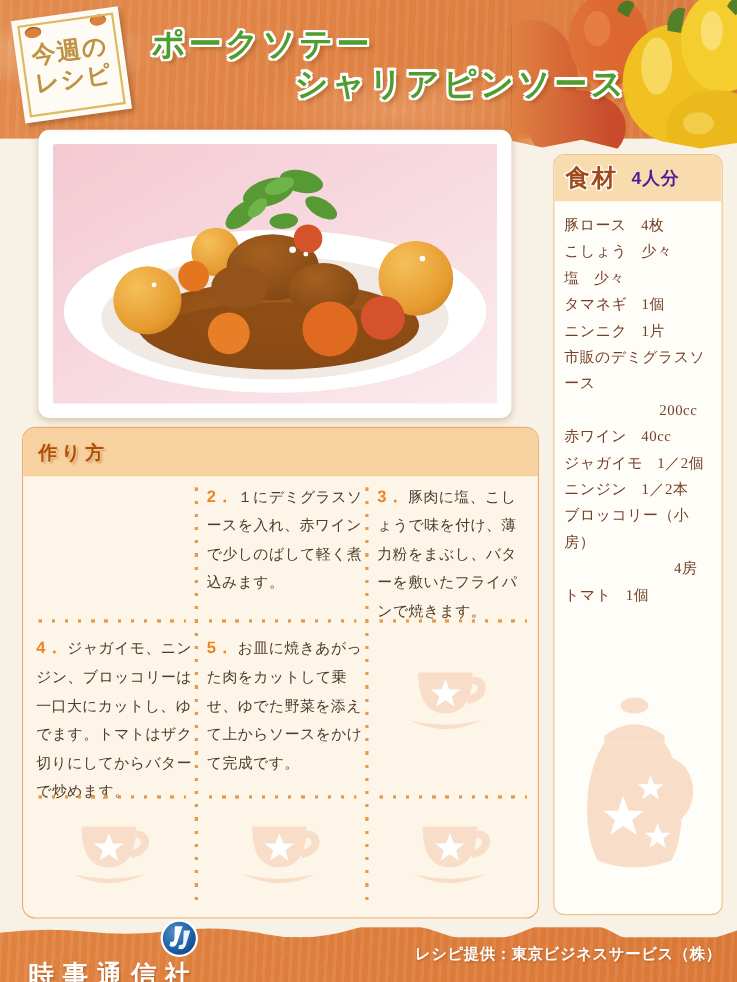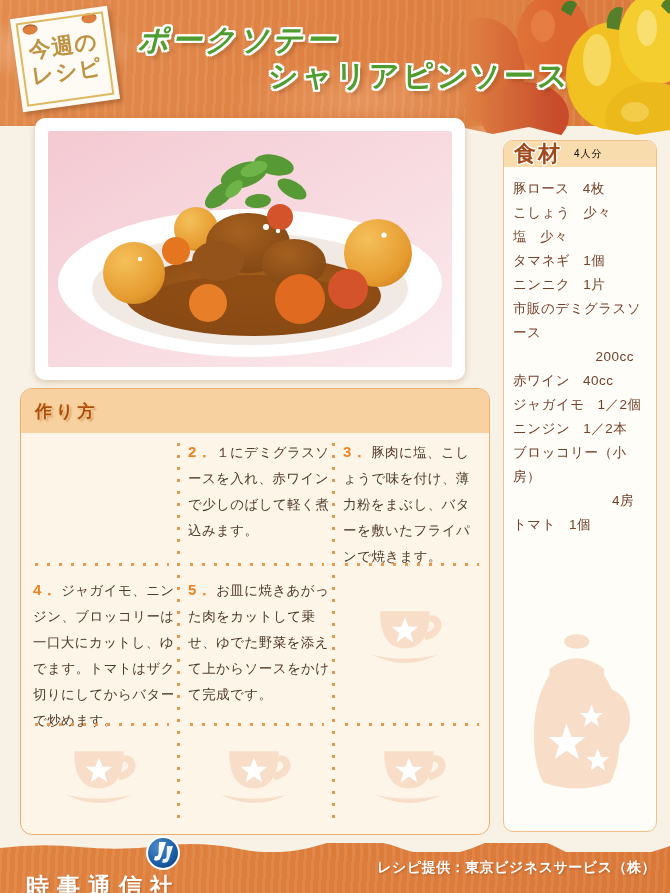--- a/index.html
+++ b/index.html
@@ -35,47 +35,47 @@
   .hole-r{right:12px;top:5px;}
   
   .title-line{
     position:absolute;color:#4f9c2f;font-weight:bold;font-size:30px;letter-spacing:3px;
     text-shadow:
       -2px 0 0 #fff,2px 0 0 #fff,0 -2px 0 #fff,0 2px 0 #fff,
       -2px -2px 0 #fff,2px 2px 0 #fff,-2px 2px 0 #fff,2px -2px 0 #fff,
       4px 4px 4px rgba(80,40,0,.35);
     white-space:nowrap;
   }
-  .title-1{left:138px;top:20px;font-style:italic;}
+  .title-1{left:138px;top:20px;}
   .title-2{left:268px;top:56px;}
   
   .photo-card{
     position:absolute;left:35px;top:118px;width:404px;height:236px;
     background:#ffffff;padding:13px;border-radius:10px;
     box-shadow:0 2px 7px rgba(150,90,40,.30);
   }
   .photo-card svg{display:block;border-radius:2px;}
   
   .ing-panel{
     position:absolute;left:503px;top:140px;width:154px;height:692px;
     background:#fffdf7;border:1px solid #f0c18c;border-radius:10px;
     box-sizing:border-box;overflow:hidden;
   }
   .ing-header{
-    height:26px;background:#f9dcae;border-radius:9px 9px 0 0;
+    height:42px;background:#f9dcae;border-radius:9px 9px 0 0;
     display:flex;align-items:center;padding-left:10px;
   }
   .ing-title{
     color:#a04a1c;font-weight:bold;font-size:22px;letter-spacing:2px;
     text-shadow:-1px 0 #fff,1px 0 #fff,0 -1px #fff,0 1px #fff,1px 1px #fff,-1px -1px #fff,1px -1px #fff,-1px 1px #fff;
   }
-  .ing-servings{color:#000000;font-weight:normal;font-size:10px;margin-left:12px;letter-spacing:1px;}
+  .ing-servings{color:#4c1d95;font-weight:bold;font-size:16px;margin-left:12px;letter-spacing:1px;}
   .ing-list{padding:10px 8px 0 9px;position:relative;z-index:2;}
   .ing-row{color:#74402a;font-size:13.5px;line-height:24px;letter-spacing:0.5px;white-space:nowrap;}
-  .ing-row .amt{margin-left:13px;}
+  .ing-row .amt{margin-left:13px;font-family:Liberation Serif, serif;}
   .ing-row.wrap{white-space:normal;}
   .ing-row.wrap .amt{display:block;text-align:right;margin:0 14px 0 0;}
   .teapot{position:absolute;left:14px;bottom:32px;z-index:1;}
   
   .steps-panel{
     position:absolute;left:20px;top:388px;width:470px;height:447px;
     background:#fdf5e8;border:1px solid #ecad72;border-radius:12px;
     box-sizing:border-box;overflow:hidden;
   }
   .steps-header{

